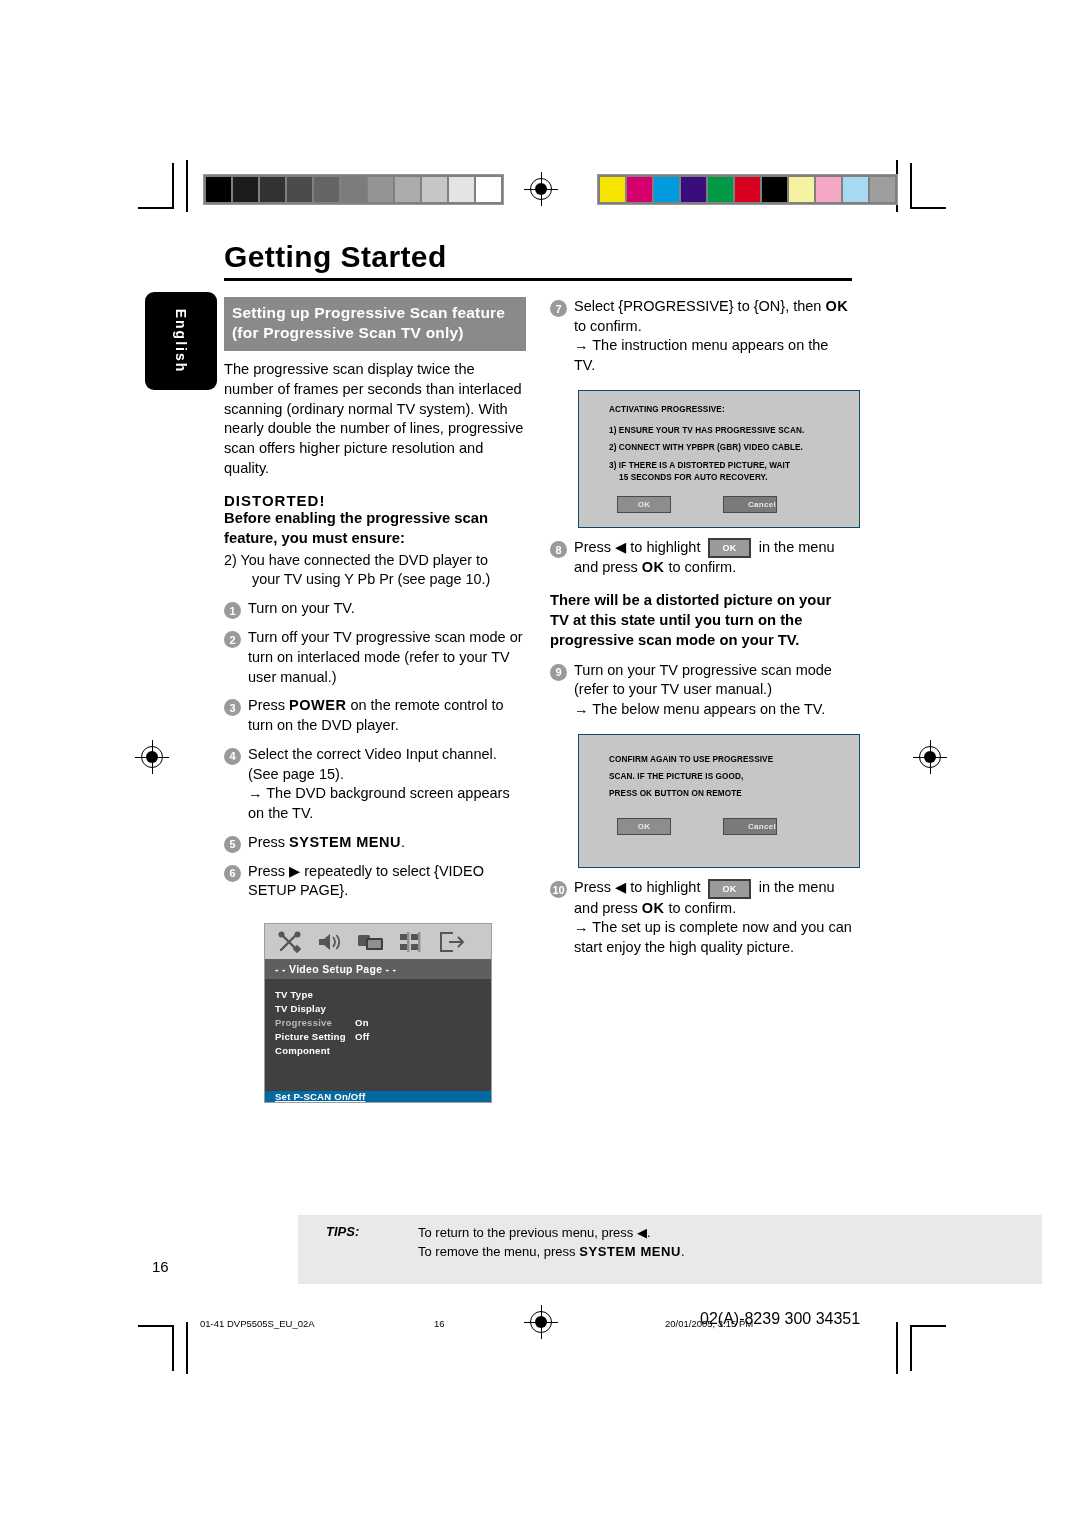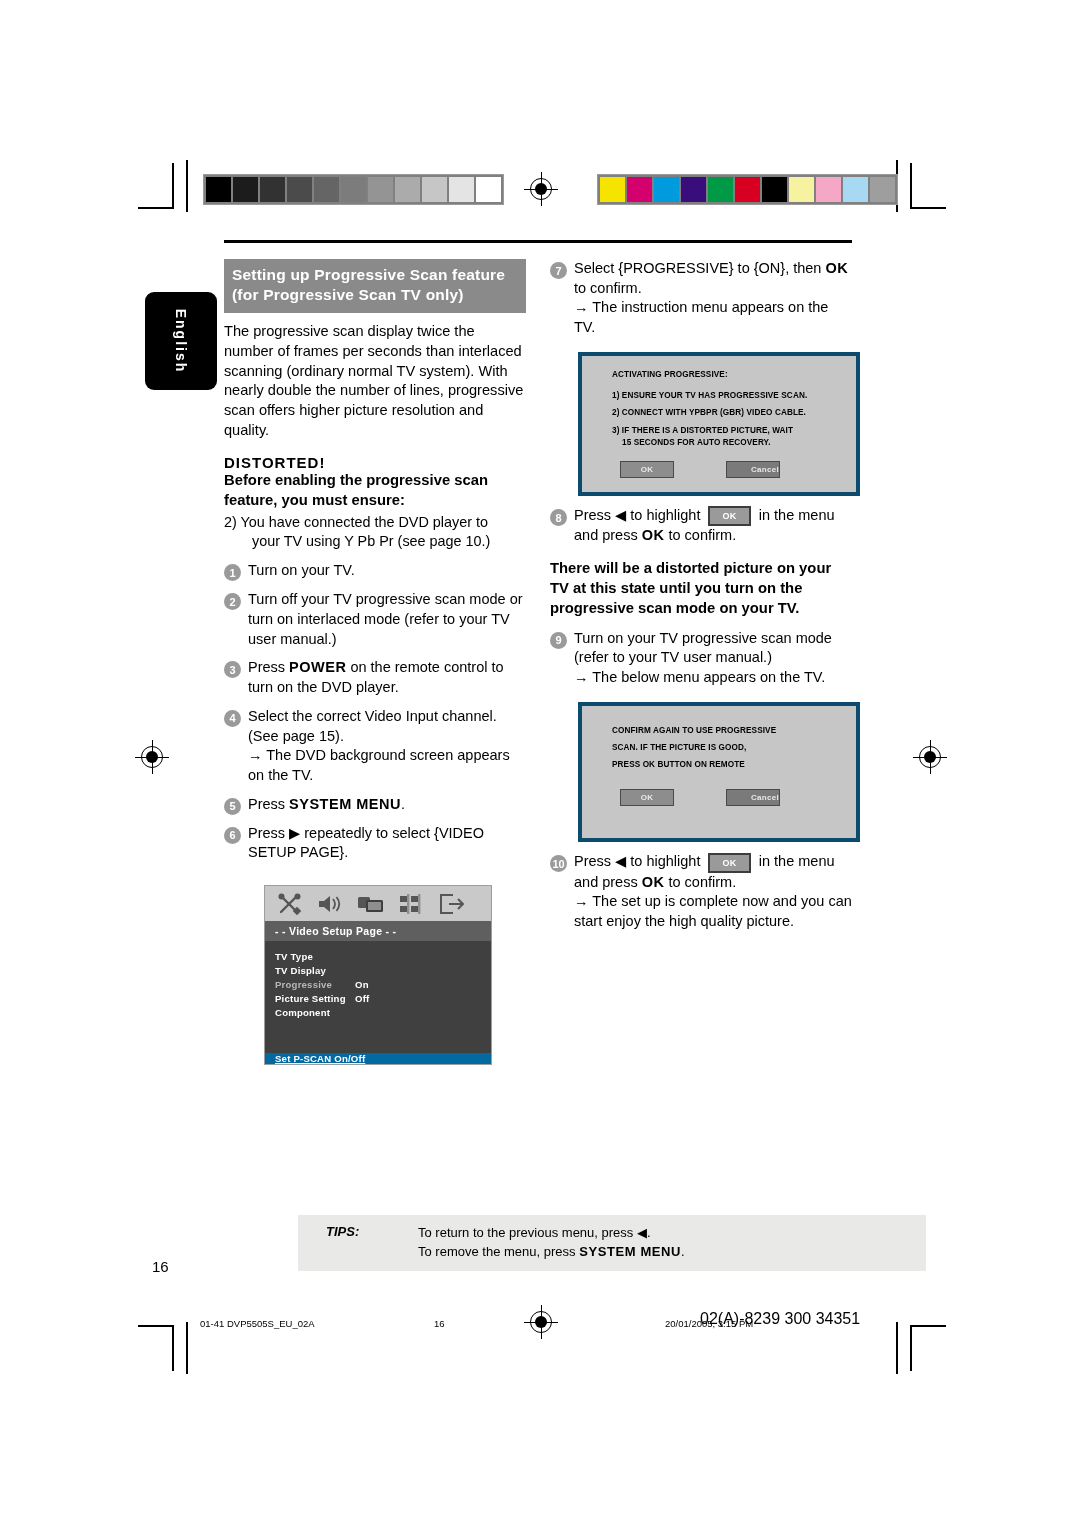--- a/index.html
+++ b/index.html
@@ -139,21 +139,21 @@
   .osd-row.dim .k { color: #b6b6b6; }
   .osd-row .v { color: #fff; }
   .osd-foot {
     background: #0369a1; color: #fff; font-size: 9.6px; font-weight: bold;
     padding: 0 10px; letter-spacing: .2px; text-decoration: underline;
   }
 
   
   .tvdlg {
     width: 282px; margin: 14px 0 0 28px;
-    background: #c6c6c6; border: 4px solid #0c4a6e;
+    background: #c6c6c6; border: 1px solid #0c4a6e;
     padding: 14px 0 14px 0;
   }
   .tvdlg .dl {
     font-size: 8.2px; font-weight: bold; letter-spacing: .1px;
     padding: 0 0 0 30px; line-height: 1.25; margin-bottom: 7px;
   }
   .tvdlg .dl.ind { padding-left: 40px; margin-top: -5px; }
   .tvdlg .dl.head { margin-bottom: 11px; }
   .tvbtns { display: flex; padding: 6px 0 0 38px; gap: 52px; }
   .tvbtn {
@@ -166,23 +166,23 @@
   
   .okchip {
     display: inline-block; vertical-align: middle;
     background: #9a9a9a; border: 2px solid #3d3d3d;
     color: #ffffff; font-size: 9px; font-weight: bold;
     padding: 2px 12px; margin: 0 4px; letter-spacing: .4px;
   }
 
   
   .tips {
-    margin: 0 0 0 74px; width: 628px;
+    margin: 0 0 0 74px; width: 744px;
     background: #e9e9e7; display: flex;
-    padding: 9px 0 9px 28px;
+    padding: 9px 0 22px 28px;
   }
   .tips .lbl {
     font-size: 13px; font-weight: bold; font-style: italic;
     width: 92px; flex: 0 0 auto;
   }
   .tips .val { font-size: 13px; line-height: 1.45; }
   .tips .val b { letter-spacing: .6px; }
 
   .pgnum {
     position: absolute; left: 152px; top: 1258px;
@@ -277,20 +277,21 @@
     <div class="sw" style="background: rgb(167, 217, 243);"></div>
     <div class="sw" style="background: rgb(158, 158, 158);"></div>
   </div>
 
 <div class="lang-tab">
   <span>English</span>
 </div>
 
 <div class="page">
 
+  <h1 class="title">Getting Started</h1>
   <div class="title-rule"></div>
 
   <div class="cols">
 
     <div class="col">
 
       <div class="sect-head">
         <div>Setting up Progressive Scan feature</div>
         <div>(for Progressive Scan TV only)</div>
       </div>

